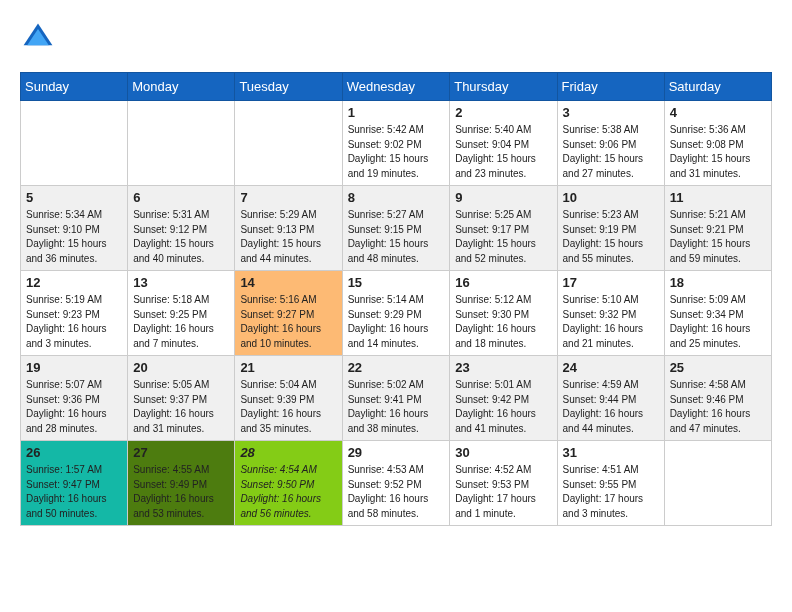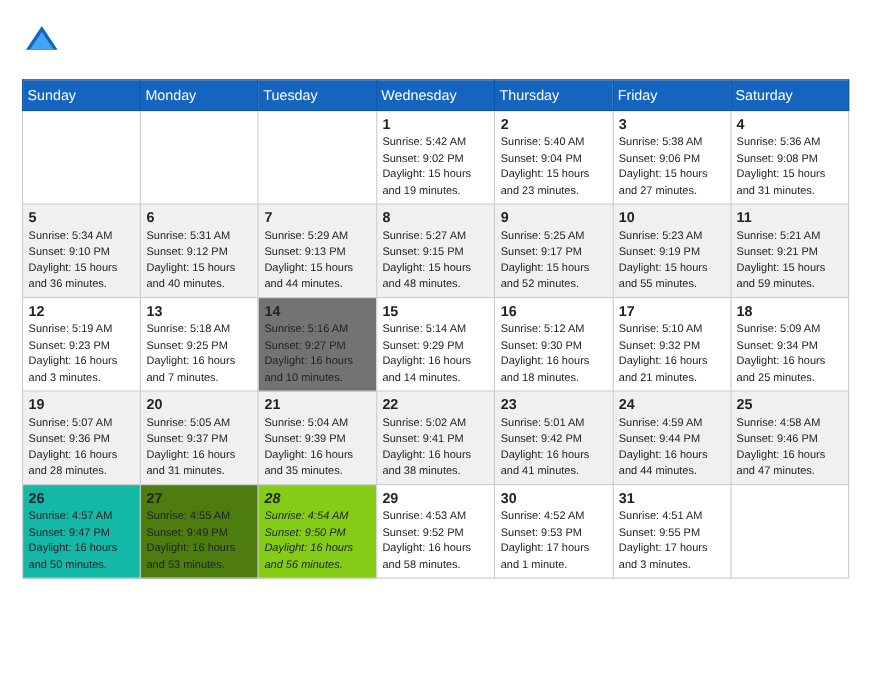--- a/index.html
+++ b/index.html
@@ -215,21 +215,21 @@
 Daylight: 16 hours
 and 3 minutes.</div>
         </td>
         <td style="background: rgb(255, 255, 255);">
           <div class="day-num">13</div>
           <div class="day-info" style="white-space: pre-line;">Sunrise: 5:18 AM
 Sunset: 9:25 PM
 Daylight: 16 hours
 and 7 minutes.</div>
         </td>
-        <td style="background: #737373;">
+        <td style="background: #fdba74;">
           <div class="day-num">14</div>
           <div class="day-info" style="white-space: pre-line;">Sunrise: 5:16 AM
 Sunset: 9:27 PM
 Daylight: 16 hours
 and 10 minutes.</div>
         </td>
         <td style="background: rgb(255, 255, 255);">
           <div class="day-num">15</div>
           <div class="day-info" style="white-space: pre-line;">Sunrise: 5:14 AM
 Sunset: 9:29 PM
@@ -305,21 +305,21 @@
           <div class="day-num">25</div>
           <div class="day-info" style="white-space: pre-line;">Sunrise: 4:58 AM
 Sunset: 9:46 PM
 Daylight: 16 hours
 and 47 minutes.</div>
         </td>
       </tr>
       <tr>
         <td style="background: #14b8a6;">
           <div class="day-num">26</div>
-          <div class="day-info" style="white-space: pre-line;">Sunrise: 4:57 AM
+          <div class="day-info" style="white-space: pre-line;">Sunrise: 1:57 AM
 Sunset: 9:47 PM
 Daylight: 16 hours
 and 50 minutes.</div>
         </td>
         <td style="background: #4d7c0f;">
           <div class="day-num">27</div>
           <div class="day-info" style="white-space: pre-line;">Sunrise: 4:55 AM
 Sunset: 9:49 PM
 Daylight: 16 hours
 and 53 minutes.</div>

